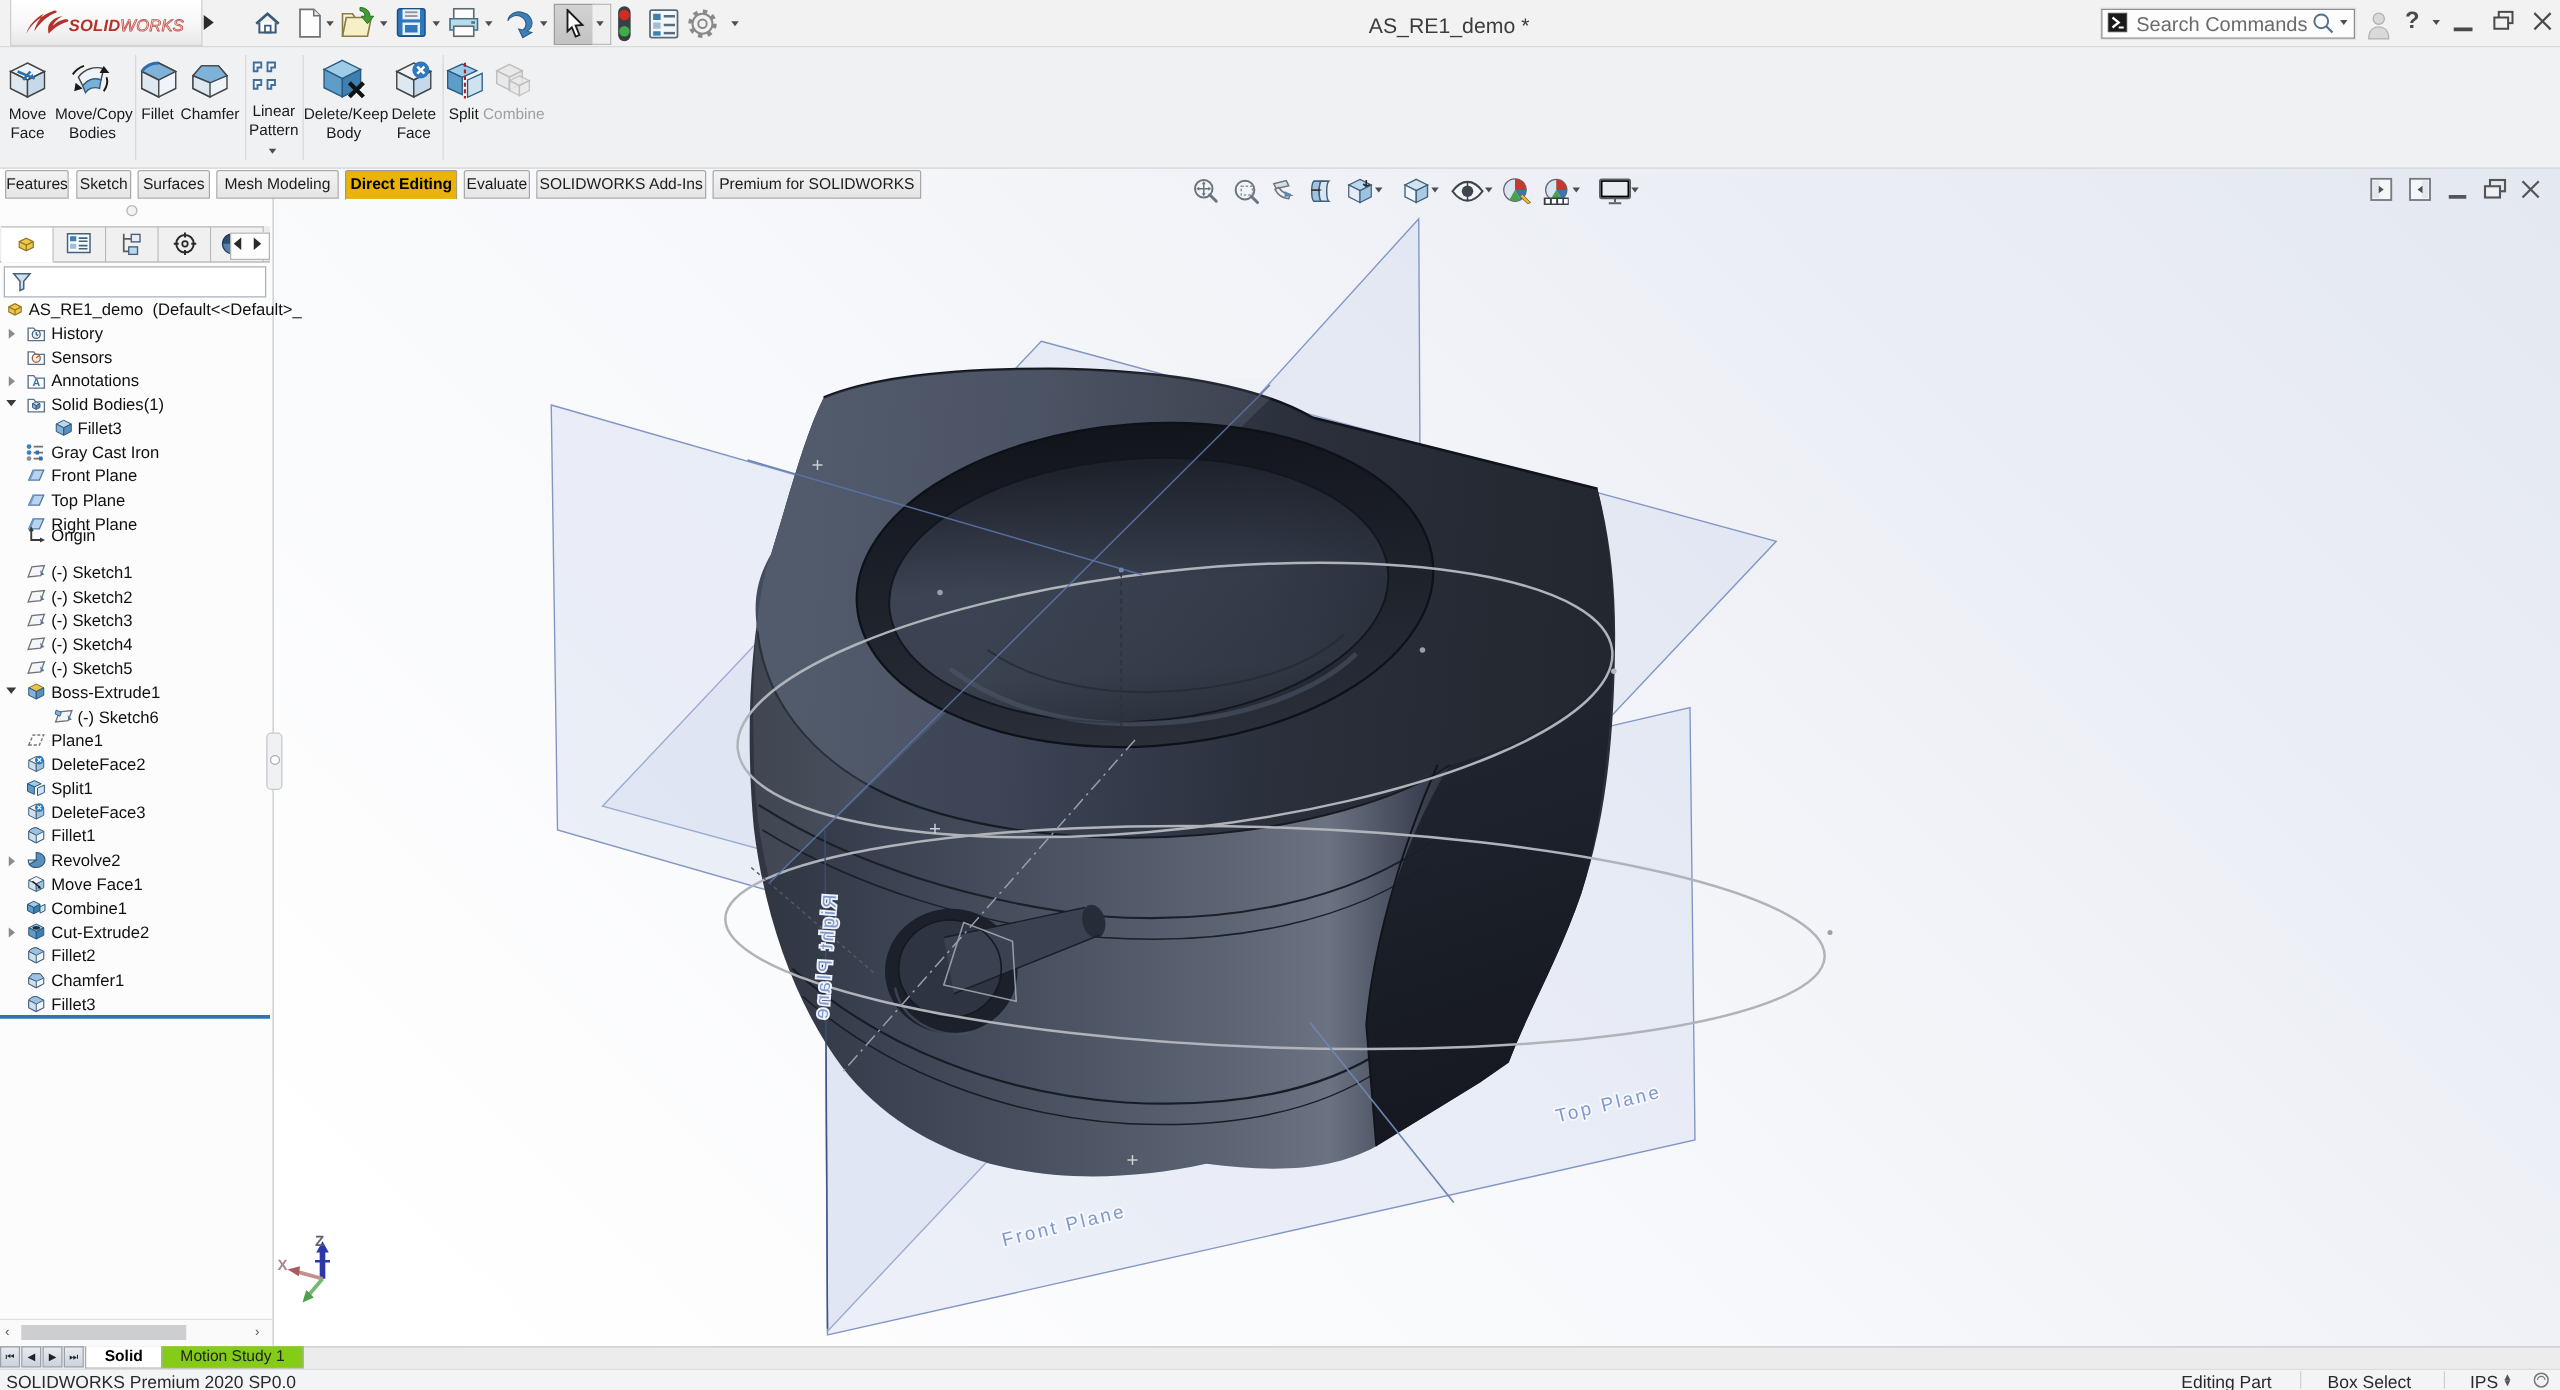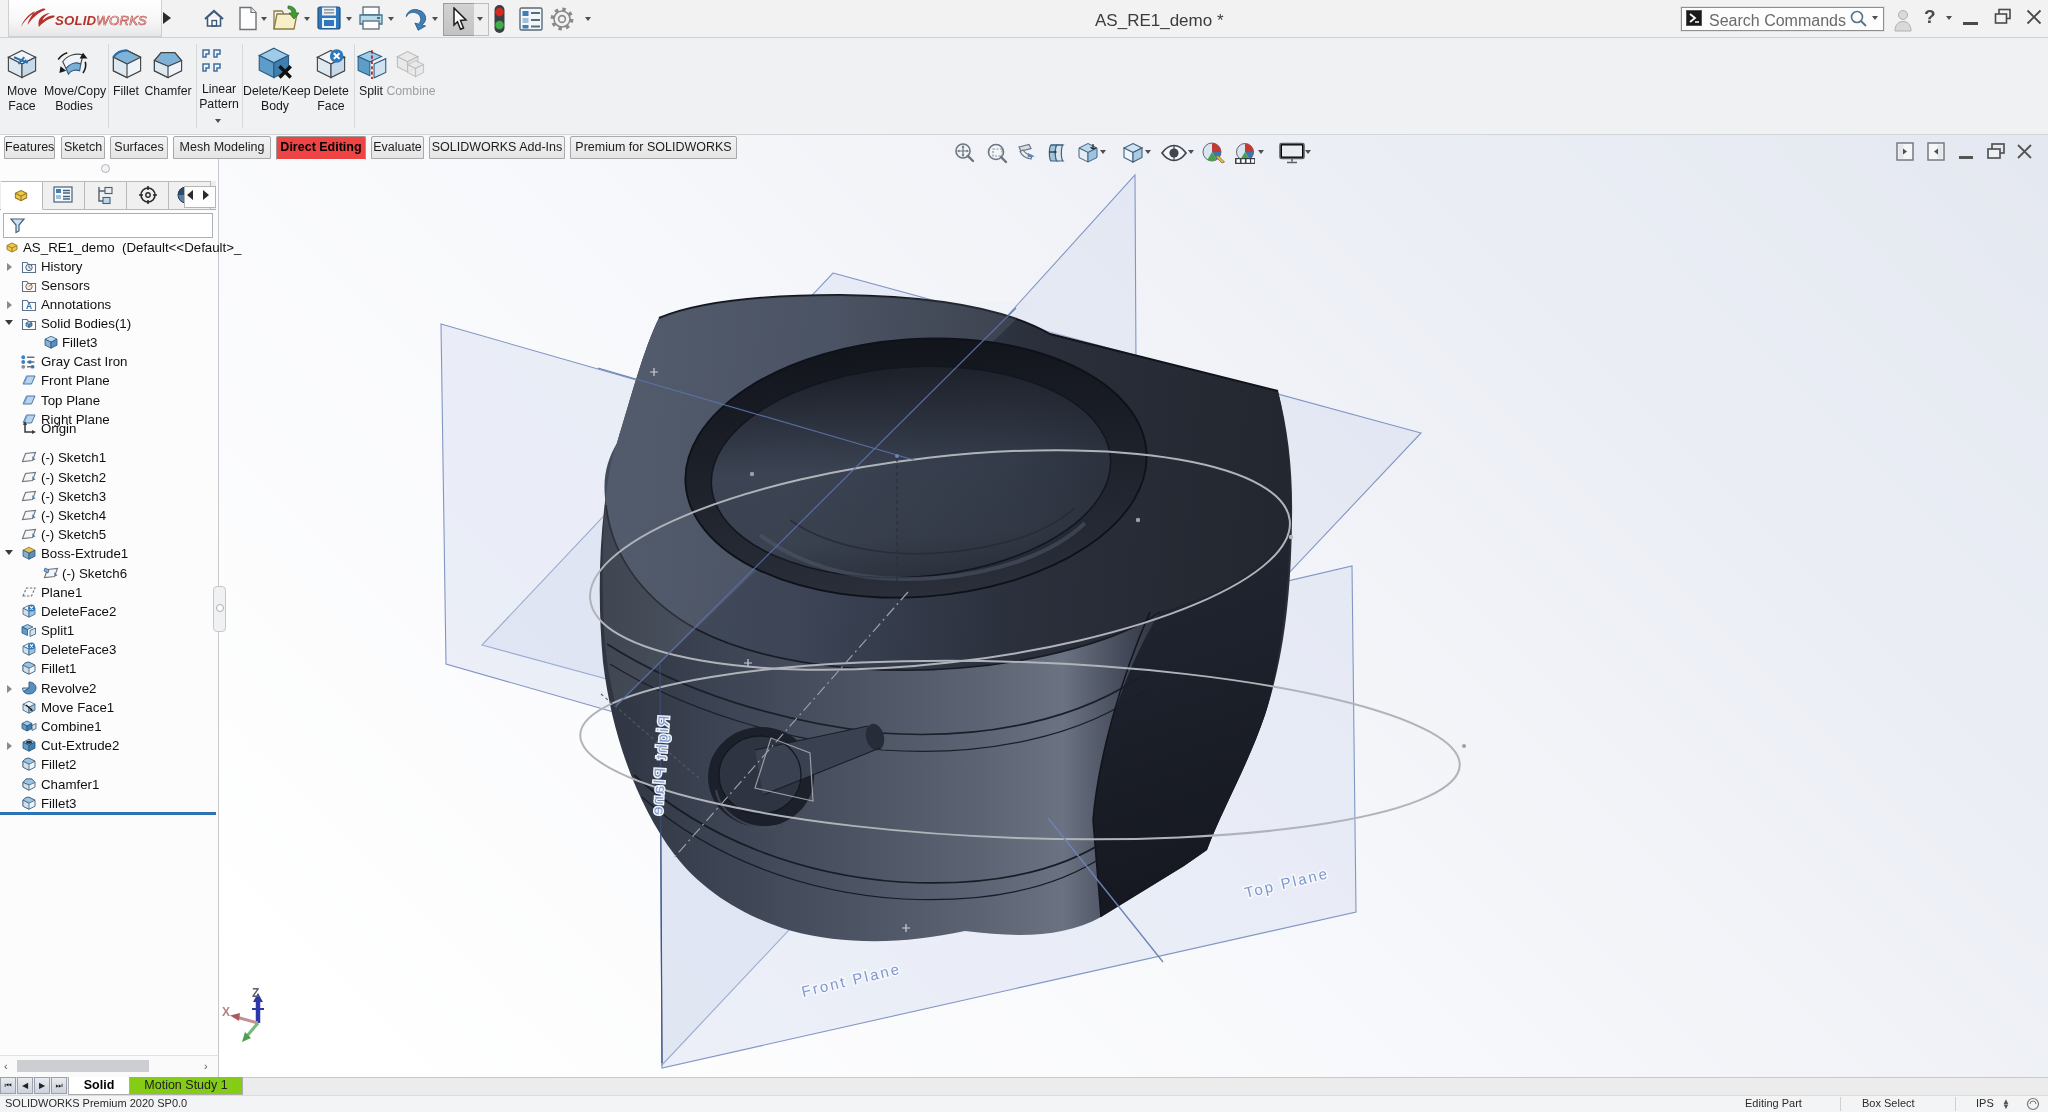--- a/index.html
+++ b/index.html
@@ -3,21 +3,21 @@
 <style>
 html,body{margin:0;padding:0;width:2048px;height:1112px;overflow:hidden;background:#fff;font-family:"Liberation Sans",sans-serif;}
 .a{position:absolute;}
 #titlebar{left:0;top:0;width:2048px;height:37px;background:#f2f2f3;border-bottom:1px solid #d2d2d2;}
 #logo{left:8px;top:0;width:152px;height:36px;background:linear-gradient(180deg,#ffffff 0%,#f7f7f7 55%,#e7e7e8 100%);border:1px solid #cfcfcf;border-top:none;}
 #ribbon{left:0;top:38px;width:2048px;height:97px;background:#f0f1f2;}
 .rbtn{top:38px;height:96px;text-align:center;font-size:12.3px;color:#1a1a1a;line-height:15px;}
 .rbtn svg{margin:8px auto 2px auto;display:block;}
 .rsep{top:44px;width:1px;height:84px;background:#d8d8d8;}
 .tab{z-index:5;top:136px;height:21px;background:linear-gradient(180deg,#f3f3f3,#e5e5e5);border:1px solid #a9a9a9;font-size:12.5px;color:#1c1c1c;text-align:center;line-height:21px;border-radius:2px 2px 0 0;}
-.tabact{background:#ef4444;font-weight:bold;color:#000;border-color:#9a9a9a;border-bottom:1px solid #fff;height:22px;}
+.tabact{background:#eab308;font-weight:bold;color:#000;border-color:#9a9a9a;border-bottom:1px solid #fff;height:22px;}
 #viewport{left:218px;top:135px;width:1830px;height:943px;background:linear-gradient(225deg,#e4e8f0 0%,#eaedf4 22%,#f7f8fb 55%,#ffffff 95%);}
 #vpsvg{left:218px;top:135px;}
 .hud{top:141px;}
 .caret{width:0;height:0;border-left:3.5px solid transparent;border-right:3.5px solid transparent;border-top:4px solid #4e4e4e;}
 #leftpanel{left:0;top:157px;width:218px;height:898px;background:#fcfcfd;border-right:1px solid #c6c8cc;}
 .ptab{top:181px;height:27px;width:41px;background:#f0f0f0;border:1px solid #b9b9b9;border-left:none;}
 .ptabact{background:#ffffff;border-bottom:1px solid #fff;}
 #pstrip{left:0;top:181px;width:216px;height:28px;border-bottom:1px solid #b0b0b0;background:#eceded;}
 #filter{left:3px;top:213px;width:208px;height:23px;background:#fff;border:1px solid #a8b0bc;}
 .trow{left:0;width:216px;height:19px;font-size:13.3px;color:#101010;white-space:nowrap;}
@@ -26,21 +26,21 @@
 .arr{position:absolute;top:6px;width:0;height:0;}
 .arr.r{border-top:4px solid transparent;border-bottom:4px solid transparent;border-left:5px solid #8a8a8a;}
 .arr.d{border-left:4px solid transparent;border-right:4px solid transparent;border-top:5px solid #3a3a3a;}
 .ti{position:absolute;left:21px;top:1px;}
 .ti2{position:absolute;left:43px;top:1px;}
 #rollback{left:0;top:812px;width:216px;height:3px;background:#2e74b5;}
 #pscroll{left:0;top:1055px;width:218px;height:22px;background:#fafafa;border-top:1px solid #e0e0e0;border-right:1px solid #c6c8cc;}
 #sheetrow{left:0;top:1077px;width:2048px;height:18px;background:#ececec;border-top:1px solid #c9c9c9;}
 .navb{top:1077px;width:16px;height:17px;background:linear-gradient(180deg,#e8ebf0,#ccd2dc);border:1px solid #9aa0ac;box-sizing:border-box;text-align:center;font-size:8px;line-height:15px;color:#222;}
 #statusbar{left:0;top:1095px;width:2048px;height:17px;background:#f3f4f5;border-top:1px solid #dcdcdc;font-size:12.3px;color:#2a2a2a;}
-.st{top:1097px;font-size:11px;color:#2a2a2a;}
+.st{top:1097px;font-size:14px;color:#2a2a2a;}
 .ssep{top:1097px;width:1px;height:14px;background:#d0d0d0;}
 </style></head>
 <body>
 <div class="a" id="titlebar"></div>
 <div class="a" id="logo"></div>
 <svg class="a" style="left:13px;top:6px" width="148" height="26" viewBox="0 0 148 26">
  <path d="M8 21 C10 14 16 8 22 5 C18 10 15 15 14.5 19 C19 12 26 6 32 4 C33 3.2 32 2 30 2.6 C22 5 12 13 8 21 Z" fill="#b5312c"></path>
  <path d="M26 14 C28 10 33 7 37 7 C33 9 30 12 29.5 14.5 C33 11 38 9 41 9.5 C42 9.7 42 11 40.5 11.5 C35 13 29 17 26 21 C25.3 19 25.2 16.5 26 14 Z" fill="#b5312c"></path>
  <text x="42" y="19" font-size="13.2" font-style="italic" font-weight="bold" fill="#b5312c" letter-spacing="0.2">SOLID<tspan font-weight="normal" fill="#fdf3f2" stroke="#c0534f" stroke-width="0.7">WORKS</tspan></text>
 </svg>

